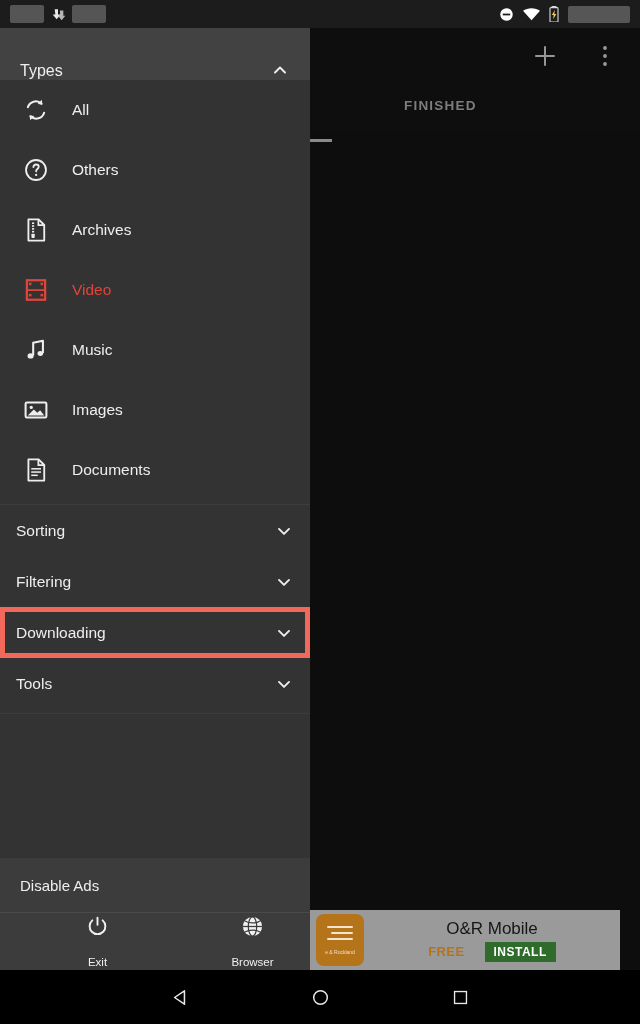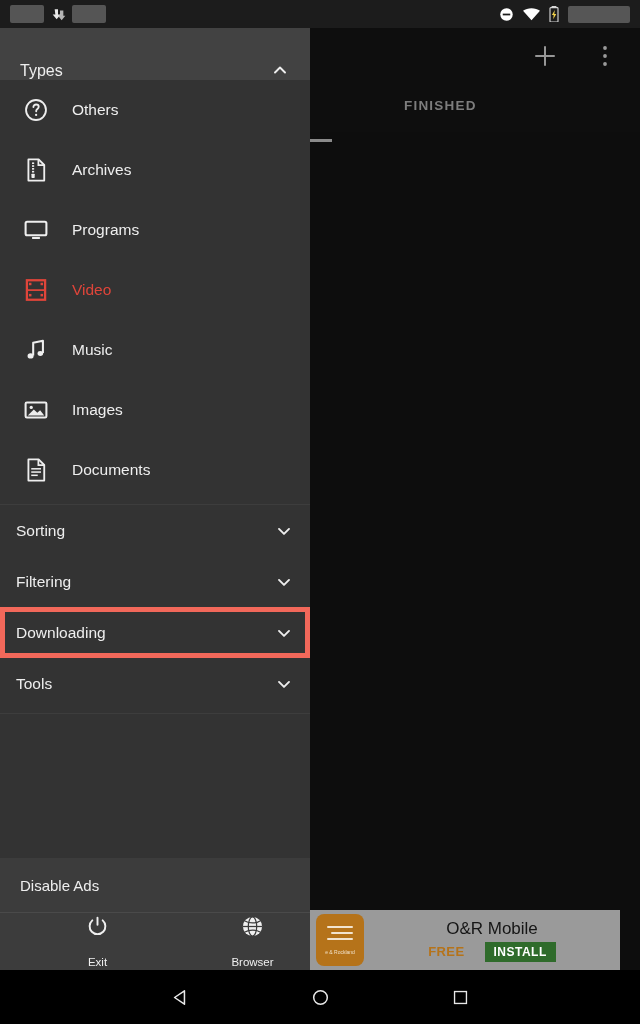--- a/index.html
+++ b/index.html
@@ -214,20 +214,31 @@
       <span class="drawer-head-title">Types</span>
       <span>
         <svg width="20" height="20" viewBox="0 0 24 24">
           <path d="M6 15l6-6 6 6" fill="none" stroke="#eeeeee" stroke-width="2.3" stroke-linecap="round" stroke-linejoin="round"></path>
         </svg>
       </span>
     </div>
 
     <div class="drawer-scroll">
 
+      <div class="type-item">
+        <span class="type-ico">
+          <svg width="26" height="26" viewBox="0 0 24 24">
+            <path d="M4.5 9.5A7.5 7.5 0 0 1 17 6.2" fill="none" stroke="#eee" stroke-width="1.9" stroke-linecap="round"></path>
+            <path d="M19.5 14.5A7.5 7.5 0 0 1 7 17.8" fill="none" stroke="#eee" stroke-width="1.9" stroke-linecap="round"></path>
+            <path d="M17.3 2.6 18 7l-4.4-.6z" fill="#eee"></path>
+            <path d="M6.7 21.4 6 17l4.4.6z" fill="#eee"></path>
+          </svg>
+        </span>
+        <span class="type-label">All</span>
+      </div>
 
       <div class="type-item">
         <span class="type-ico">
           <svg width="26" height="26" viewBox="0 0 24 24">
             <circle cx="12" cy="12" r="9.2" fill="none" stroke="#eee" stroke-width="1.7"></circle>
             <path d="M9.6 9.3c0-1.4 1.1-2.4 2.5-2.4s2.4 1 2.4 2.2c0 1.9-2.3 2-2.3 3.6v.5" fill="none" stroke="#eee" stroke-width="1.7" stroke-linecap="round"></path>
             <circle cx="12.1" cy="16.5" r="1.05" fill="#eee"></circle>
           </svg>
         </span>
         <span class="type-label">Others</span>
@@ -241,29 +252,20 @@
             <rect x="8.3" y="5" width="2" height="1.5" fill="#eee"></rect>
             <rect x="8.3" y="7.6" width="2" height="1.5" fill="#eee"></rect>
             <rect x="8.3" y="10.2" width="2" height="1.5" fill="#eee"></rect>
             <rect x="8.3" y="12.8" width="2" height="1.5" fill="#eee"></rect>
             <rect x="7.8" y="15.4" width="3" height="4" rx="0.6" fill="#eee"></rect>
           </svg>
         </span>
         <span class="type-label">Archives</span>
       </div>
 
-      <div class="type-item">
-        <span class="type-ico">
-          <svg width="26" height="26" viewBox="0 0 24 24">
-            <rect x="2.4" y="4.4" width="19.2" height="12.4" rx="1.4" fill="none" stroke="#eee" stroke-width="1.9"></rect>
-            <rect x="8.4" y="18.4" width="7.2" height="1.9" fill="#eee"></rect>
-          </svg>
-        </span>
-        <span class="type-label">Programs</span>
-      </div>
 
       <div class="type-item active">
         <span class="type-ico">
           <svg width="26" height="26" viewBox="0 0 24 24">
             <rect x="3.6" y="3" width="16.8" height="18" fill="none" stroke="#e0453a" stroke-width="2.1"></rect>
             <rect x="3.6" y="11.3" width="16.8" height="1.6" fill="#e0453a"></rect>
             <rect x="5.5" y="5.3" width="2.3" height="2.3" fill="#e0453a"></rect>
             <rect x="5.5" y="15.6" width="2.3" height="2.3" fill="#e0453a"></rect>
             <rect x="16.2" y="5.3" width="2.3" height="2.3" fill="#e0453a"></rect>
             <rect x="16.2" y="15.6" width="2.3" height="2.3" fill="#e0453a"></rect>

